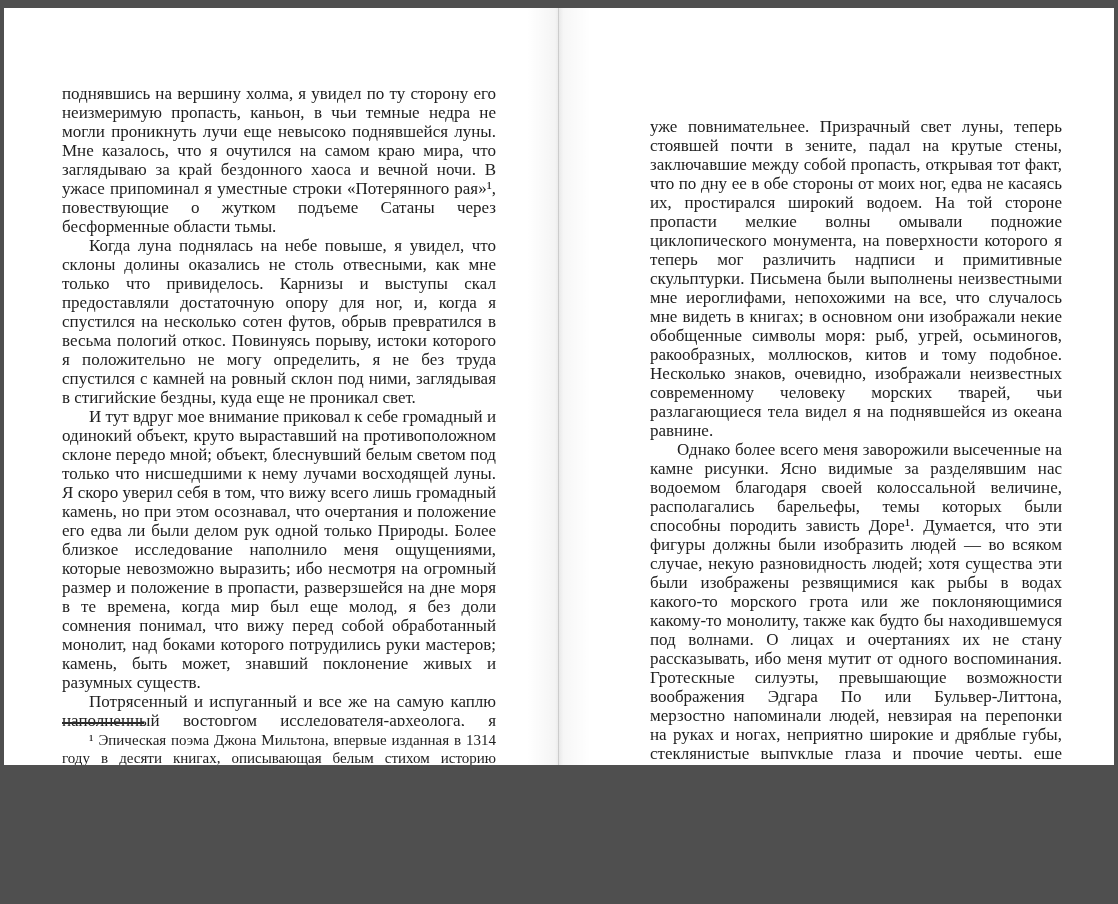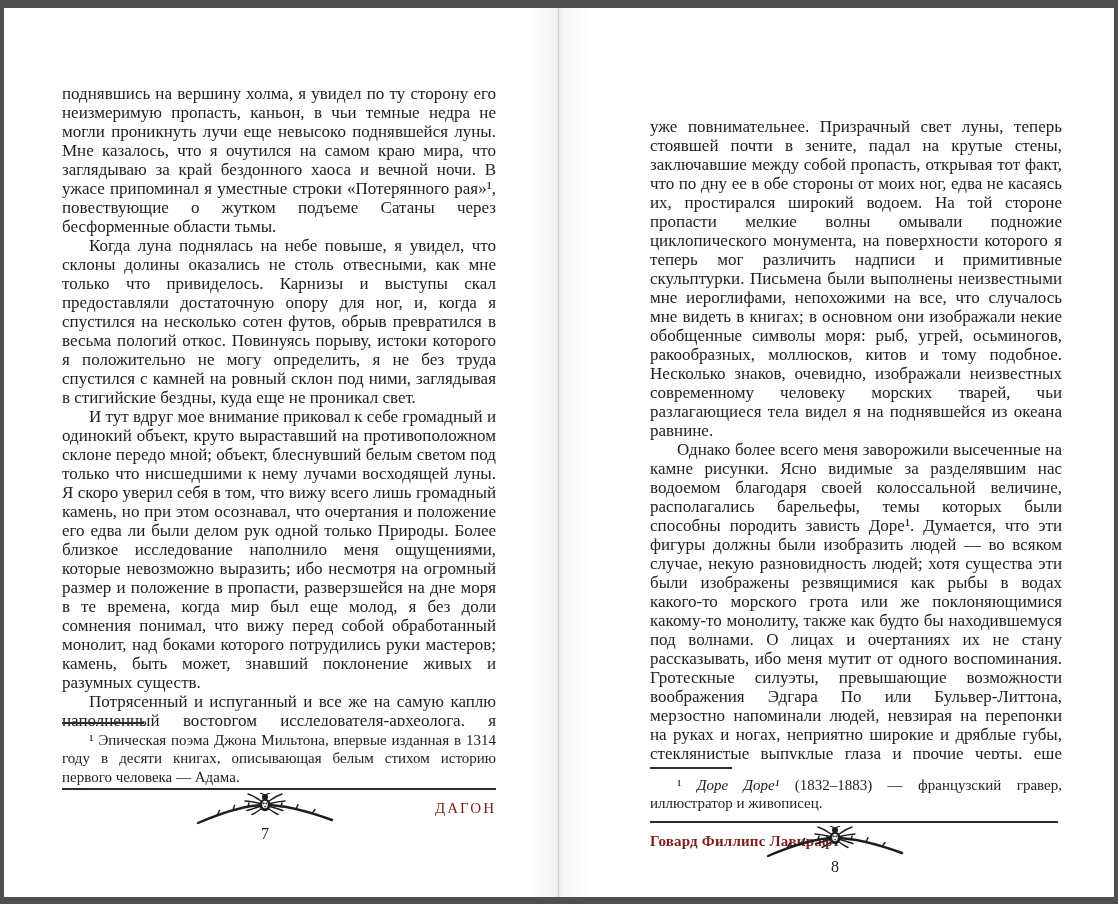--- a/index.html
+++ b/index.html
@@ -8,21 +8,21 @@
     width: 1118px;
     height: 904px;
     background: #4f4f4f;
     font-family: "Liberation Serif", "DejaVu Serif", serif;
   }
   .frame {
     position: absolute;
     left: 4px;
     top: 8px;
     width: 1110px;
-    height: 889px;
+    height: 757px;
     background: #ffffff;
     overflow: hidden;
   }
   .page {
     position: absolute;
     top: 0;
     height: 100%;
   }
   .page-left  { left: 0;     width: 553px; }
   .page-right { left: 553px; width: 557px; margin-top: 33px; }

